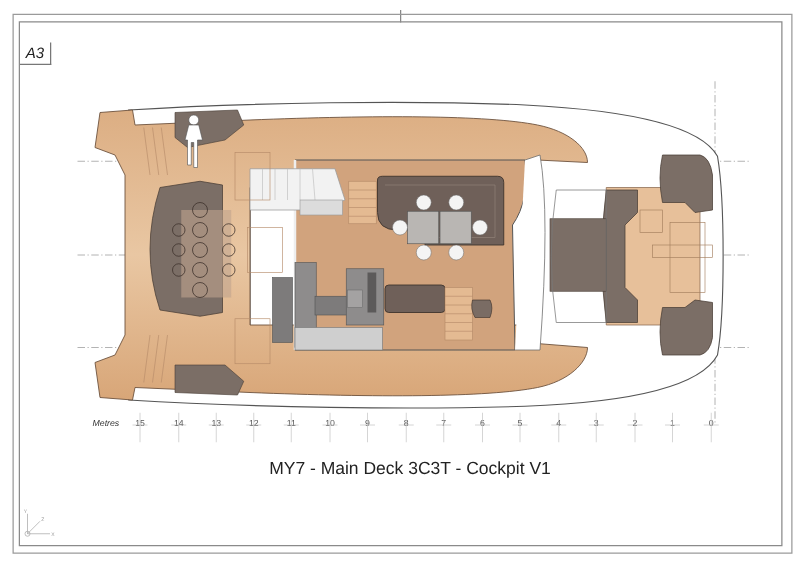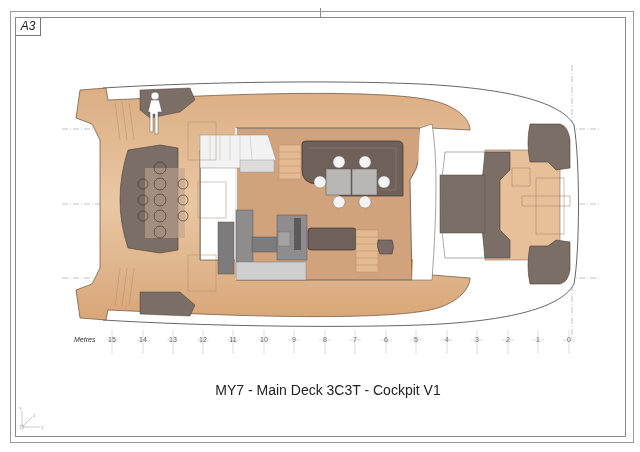--- a/index.html
+++ b/index.html
@@ -1,25 +1,25 @@
 <!DOCTYPE html>
 <html><head>
   <meta charset="utf-8">
   <style>
     html, body { margin: 0; padding: 0; background: #ffffff; }
     body { width: 640px; height: 452px; position: relative; overflow: hidden; font-family: "Liberation Sans", sans-serif; }
     .frame-outer { position: absolute; left: 10px; top: 11px; width: 624px; height: 432px; border: 1px solid #9a9a9a; box-sizing: border-box; }
     .frame-inner { position: absolute; left: 15px; top: 17px; width: 611px; height: 420px; border: 1px solid #8a8a8a; box-sizing: border-box; }
-    .sheet-label { position: absolute; left: 16px; top: 18px; width: 24px; height: 17px; border: 1px solid #777; border-left: none; border-top: none; background: #fff; font-style: italic; font-size: 12px; color: #222; line-height: 17px; text-align: center; }
+    .sheet-label { position: absolute; left: 16px; top: 34px; width: 24px; height: 17px; border: 1px solid #777; border-left: none; border-top: none; background: #fff; font-style: italic; font-size: 12px; color: #222; line-height: 17px; text-align: center; }
     .top-tick { position: absolute; left: 320px; top: 8px; width: 1px; height: 10px; background: #888; }
     .plan { position: absolute; left: 0; top: 0; }
     .scale { position: absolute; left: 0; top: 330px; width: 640px; height: 24px; }
     .scale-label { position: absolute; left: 74px; top: 6px; font-size: 7px; font-style: italic; color: #333; }
     .tick-num { position: absolute; top: 6px; font-size: 7px; color: #555; transform: translateX(-50%); }
-    .title { position: absolute; left: 0; width: 632px; top: 382px; text-align: center; font-size: 14px; color: #222; }
+    .title { position: absolute; left: 0; width: 632px; top: 366px; text-align: center; font-size: 14px; color: #222; }
     .title span { display: inline-block; margin-left: 24px; }
     .axes { position: absolute; left: 18px; top: 405px; }
   </style>
 </head>
 <body>
 
 <div class="top-tick"></div>
 <div class="frame-outer"></div>
 <div class="frame-inner"></div>
 <div class="sheet-label">A3</div>

